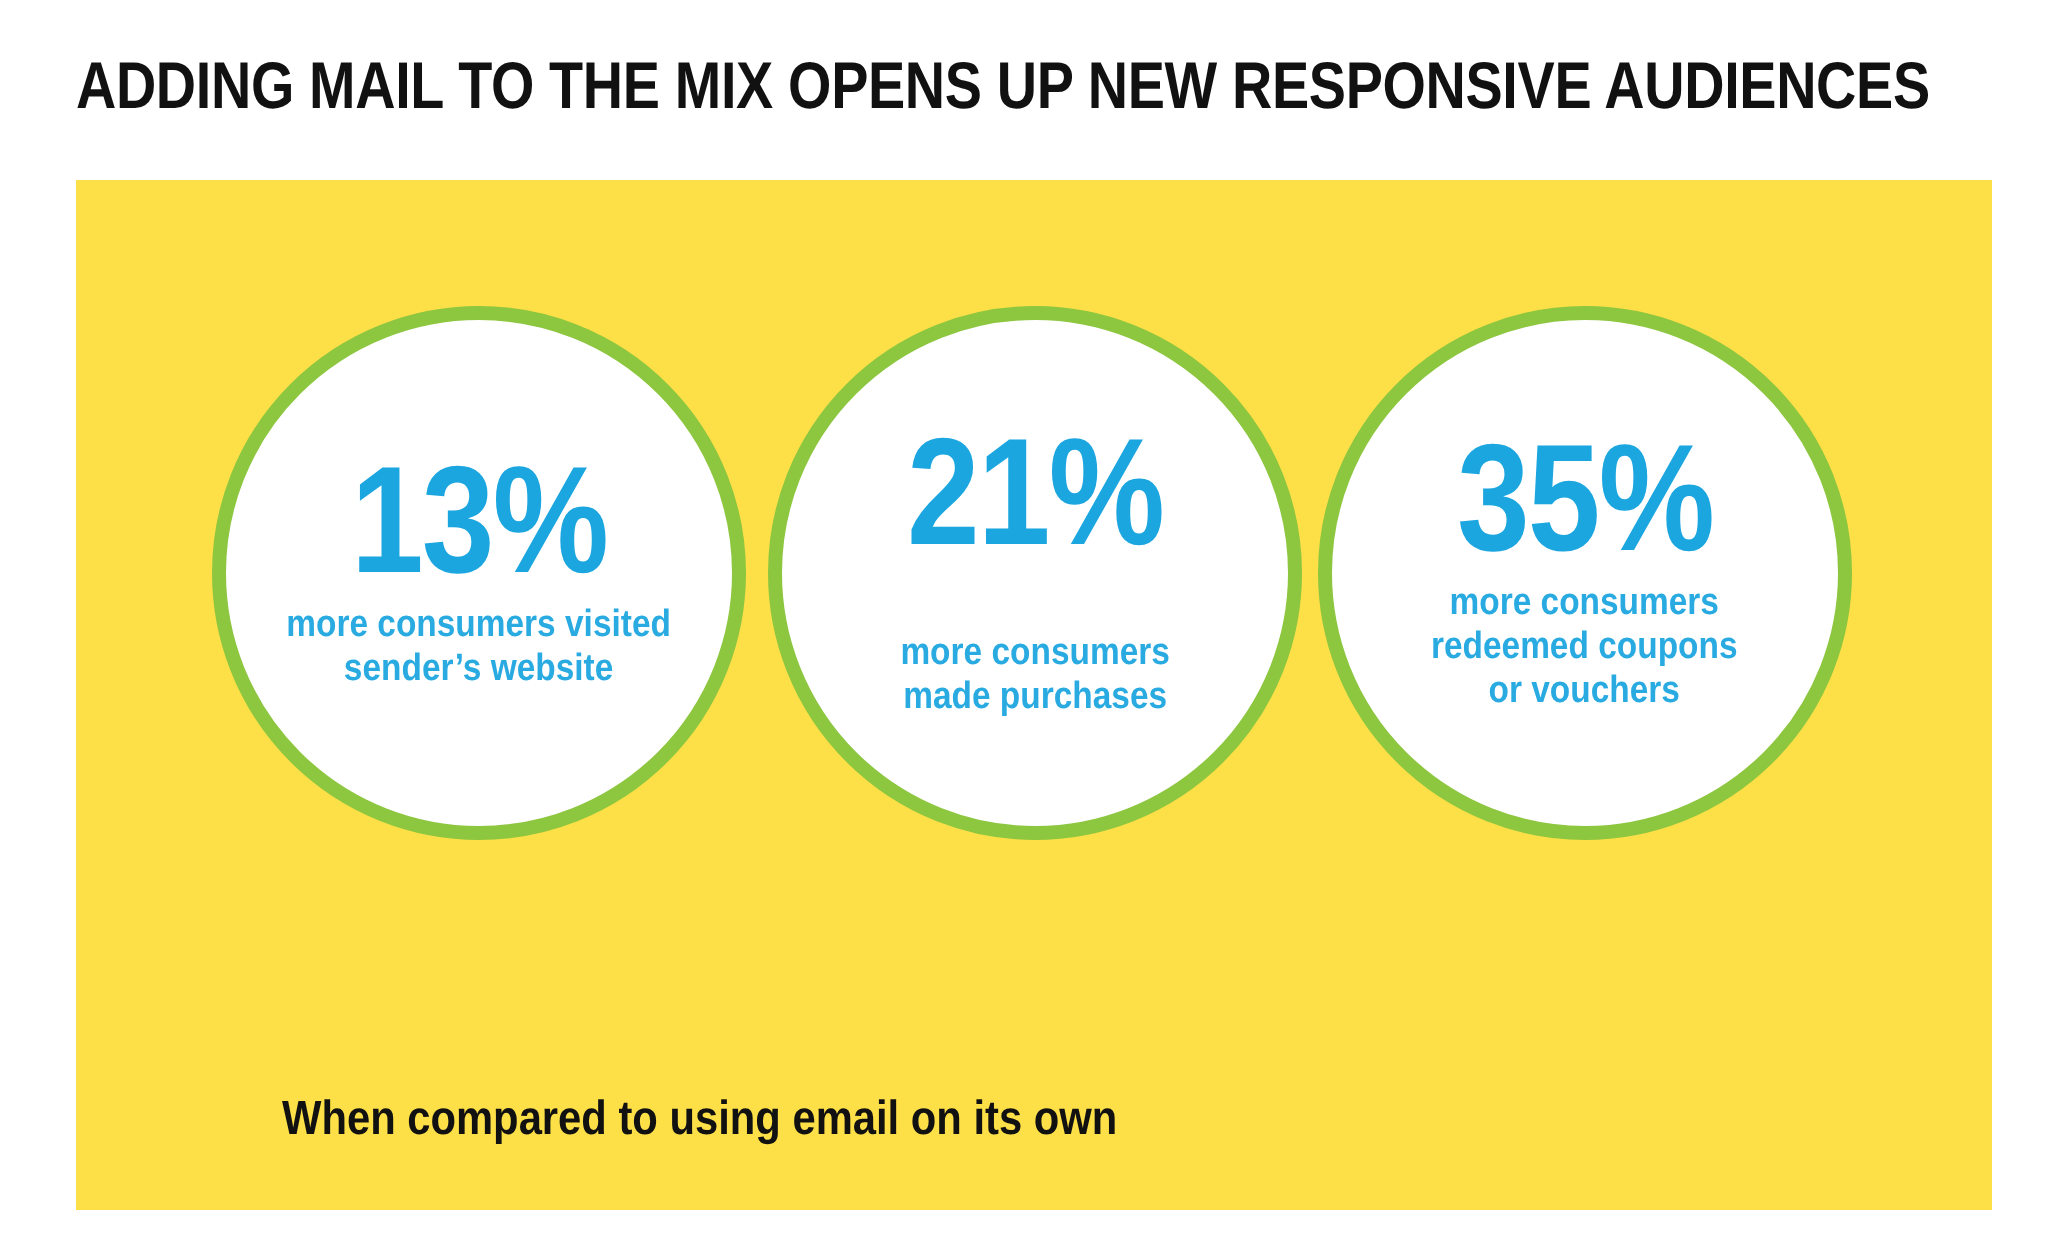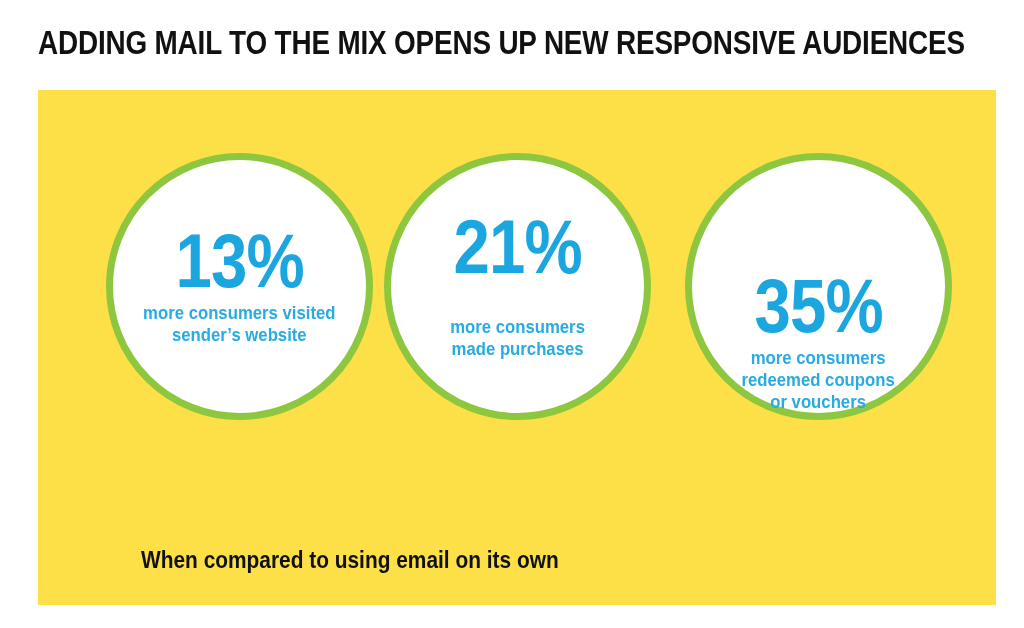--- a/index.html
+++ b/index.html
@@ -61,21 +61,21 @@
     background: #ffffff;
     border: 7px solid #8dc63f;
     box-sizing: border-box;
     display: flex;
     flex-direction: column;
     align-items: center;
     justify-content: center;
   }
   .circle-1 { left: 68px; }
   .circle-2 { left: 346px; gap: 28px; }
-  .circle-3 { left: 647px; justify-content: flex-end; }
+  .circle-3 { left: 621px; }
 
   .pct {
     font-family: "Liberation Sans", sans-serif;
     font-weight: bold;
     font-size: 76px;
     line-height: 66px;
     color: #1ba6e0;
     letter-spacing: -1px;
     transform: scaleX(0.86);
     margin-bottom: 8px;

